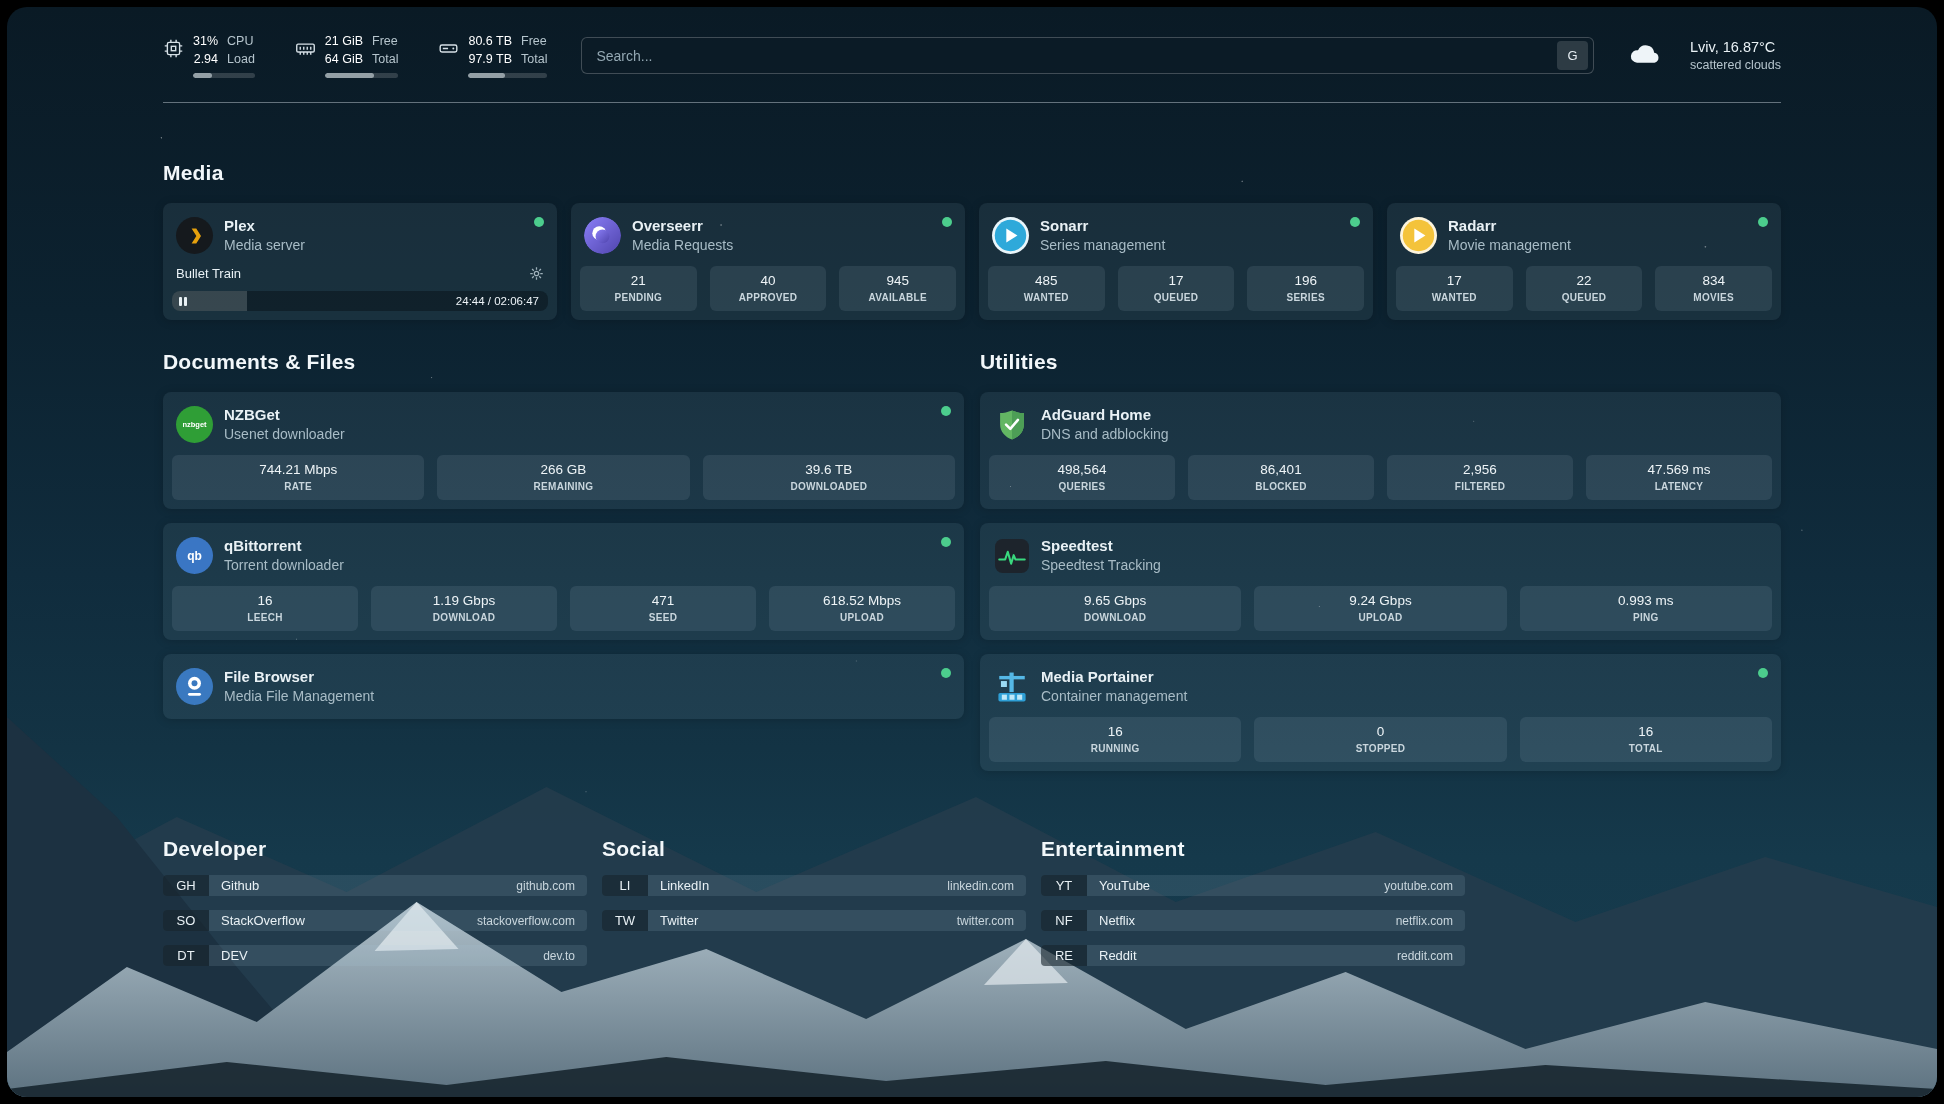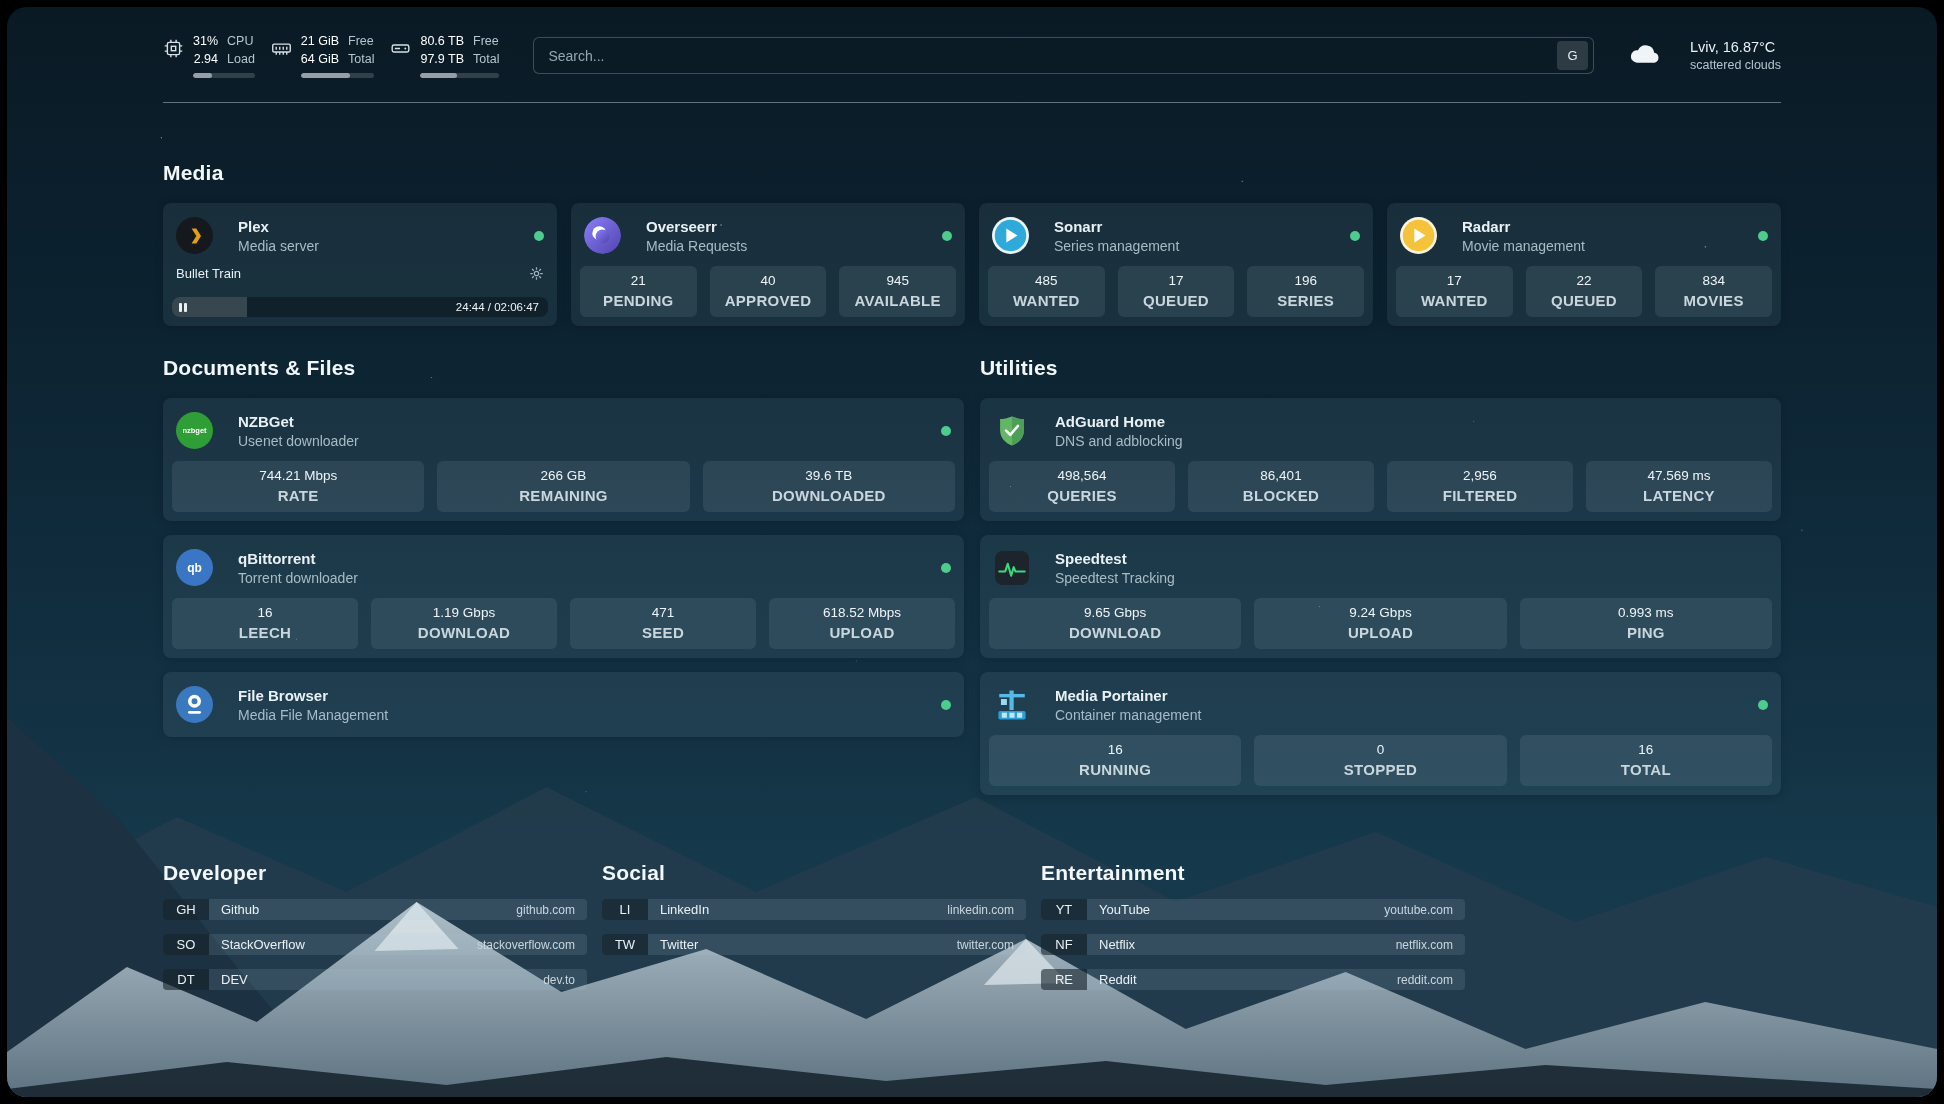--- a/index.html
+++ b/index.html
@@ -18,21 +18,21 @@
     radial-gradient(1.3px 1.3px at 44% 60%,rgba(255,255,255,.30),transparent 70%),
     radial-gradient(1.5px 1.5px at 68% 55%,rgba(255,255,255,.32),transparent 70%),
     radial-gradient(1.4px 1.4px at 15% 58%,rgba(255,255,255,.30),transparent 70%),
     radial-gradient(1.5px 1.5px at 93% 48%,rgba(255,255,255,.35),transparent 70%),
     radial-gradient(1.4px 1.4px at 30% 72%,rgba(255,255,255,.30),transparent 70%)}
   .mountains{position:absolute;left:0;bottom:0;width:100%;height:440px}
   .content{position:relative;z-index:2;padding:0 156px}
 
   
   .topbar{display:flex;align-items:center;gap:34px;padding-top:26px}
-  .metrics{display:flex;gap:16px;flex-shrink:0}
+  .metrics{display:flex;gap:40px;flex-shrink:0}
   .metric{display:flex;align-items:flex-start;gap:9px}
   .metric-icon{color:#d6e0e6;margin-top:5px;display:flex}
   .metric-cols{display:flex;gap:9px;font-size:12.5px;line-height:1.4}
   .mcol{display:flex;flex-direction:column}
   .mcol.vals{align-items:flex-end;color:#fff}
   .mcol.labs{color:#b6c5cd}
   .metric-bar{height:5px;border-radius:3px;background:rgba(255,255,255,.16);margin-top:5px;overflow:hidden}
   .metric-bar .fill{display:block;height:100%;background:rgba(230,238,243,.55);border-radius:3px}
   .searchbar{flex:1;display:flex;align-items:center;height:37px;background:rgba(13,28,38,.55);
     border:1px solid rgba(255,255,255,.22);border-radius:6px;padding:0 5px 0 14px}
@@ -49,32 +49,32 @@
   .section-title{font-size:21px;font-weight:700;letter-spacing:.2px;color:#f2f7fa}
   .media-title{margin:58px 0 18px}
   .cards-grid4{display:grid;grid-template-columns:repeat(4,1fr);gap:14px}
   .two-col{display:grid;grid-template-columns:1fr 1fr;gap:16px;margin-top:30px;align-items:start}
   .col-title{margin-bottom:18px}
   .col-cards{display:flex;flex-direction:column;gap:14px}
 
   
   .card{background:rgba(170,205,225,.085);border-radius:8px;padding:9px;display:flex;flex-direction:column;
     box-shadow:0 1px 10px rgba(0,0,0,.18);cursor:pointer}
-  .card-head{display:flex;align-items:center;gap:25px;padding:5px 4px 12px}
+  .card-head{display:flex;align-items:flex-start;gap:11px;padding:5px 4px 12px}
   .card.compact .card-head{padding-bottom:5px}
   .svc-icon{width:37px;height:37px;border-radius:50%;display:flex;align-items:center;justify-content:center;flex-shrink:0;overflow:hidden}
   .svc-icon.square{border-radius:8px}
   .icon-word{color:#fff;font-weight:700}
   .svc-name{font-size:15px;font-weight:700}
   .svc-desc{font-size:14px;color:#a8bcc6;margin-top:3px}
   .status-dot{width:10px;height:10px;border-radius:50%;margin-left:auto;flex-shrink:0}
   .stats{display:grid;grid-auto-flow:column;grid-auto-columns:1fr;gap:13px;margin-top:auto}
   .stat{background:rgba(195,220,235,.10);border-radius:6px;text-align:center;padding:7px 4px 8px}
   .stat .v{font-size:13.5px;color:#eef4f7}
-  .stat .l{font-size:15px;font-weight:700;color:#c9d6dd;margin-top:4px;letter-spacing:.3px}
+  .stat .l{font-size:10px;font-weight:700;color:#c9d6dd;margin-top:4px;letter-spacing:.3px}
 
   
   .np-row{display:flex;align-items:center;justify-content:space-between;padding:0 4px 8px;font-size:13px}
   .gear-btn{background:none;border:0;cursor:pointer;display:flex;padding:0}
   .plex-bar{position:relative;height:20px;border-radius:8px;background:rgba(9,20,28,.55);overflow:hidden;
     display:flex;align-items:center;margin-top:auto}
   .plex-fill{position:absolute;left:0;top:0;bottom:0;background:rgba(235,242,246,.18)}
   .pause-btn{position:relative;z-index:1;background:none;border:0;display:flex;gap:2.5px;margin-left:7px;cursor:pointer}
   .pause-btn i{width:2.5px;height:9px;background:#e8f0f4;border-radius:1px}
   .plex-time{position:relative;z-index:1;margin-left:auto;font-size:11.5px;padding-right:9px;color:#eef4f8}

